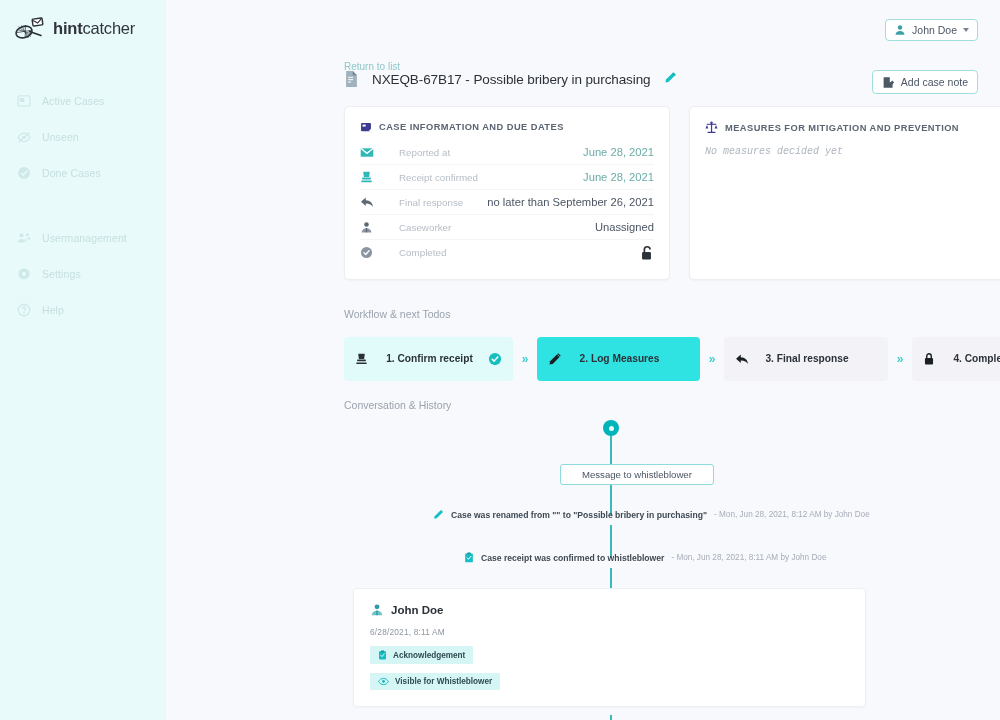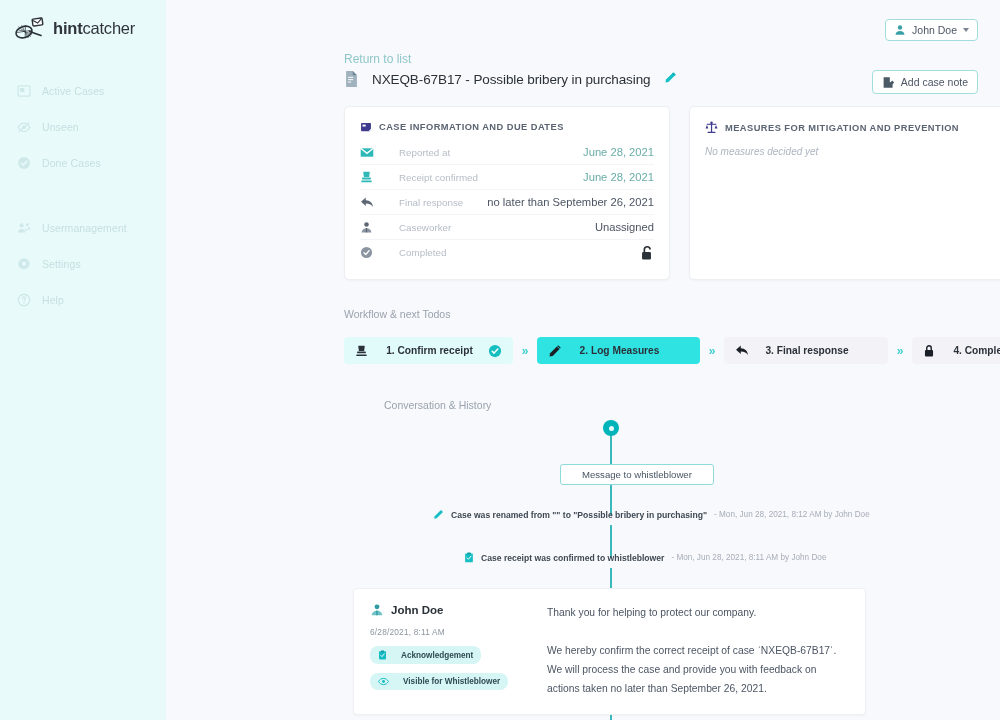--- a/index.html
+++ b/index.html
@@ -16,21 +16,21 @@
     width: 166px; height: 720px; flex: 0 0 166px;
     background: #e8fafa;
   }
   .logo {
     display: flex; align-items: center; gap: 9px;
     padding: 13px 0 0 14px; height: 44px;
   }
   .logo-text { font-size: 16.5px; color: #30353d; letter-spacing: -.2px; }
   .logo-text b { font-weight: 700; }
   .logo-text span { font-weight: 400; }
-  .nav { margin-top: 35px; }
+  .nav { margin-top: 45px; }
   .nav-group { margin-bottom: 0; }
   .nav-item {
     display: flex; align-items: center; gap: 11px;
     padding: 0 0 0 17px; height: 24px; margin-bottom: 12px;
     cursor: pointer;
   }
   .nav-item .ico { width: 14px; height: 14px; display: block; flex: 0 0 14px; }
   .nav-label { font-size: 10.5px; color: #c5dfe0; letter-spacing: .1px; }
   .nav-spacer { height: 29px; }
 
@@ -42,22 +42,22 @@
     position: absolute; right: 22px; top: 19px;
     border: 1px solid #9fdedd; border-radius: 4px; background: #fff;
     height: 22px; display: flex; align-items: center; gap: 6px;
     padding: 0 8px; cursor: pointer;
   }
   .user-chip .name { font-size: 10.5px; color: #4b5563; }
   .caret { width: 0; height: 0; border-left: 3.5px solid transparent;
            border-right: 3.5px solid transparent; border-top: 4.5px solid #7a8591; }
 
   .return-link {
-    position: absolute; left: 178px; top: 52px;
-    font-size: 12px; color: #8fc7c9; cursor: pointer;
+    position: absolute; left: 178px; top: 61px;
+    font-size: 10px; color: #8fc7c9; cursor: pointer;
   }
 
   .case-head {
     position: absolute; left: 178px; top: 70px;
     display: flex; align-items: center; gap: 13px;
   }
   .case-title { font-size: 13.5px; color: #2b3138; letter-spacing: -.1px; }
   .edit-pencil { cursor: pointer; }
 
   .add-note-btn {
@@ -82,48 +82,48 @@
   .kv-row {
     display: flex; align-items: center; height: 25px;
     border-bottom: 1px solid #f2f4f7;
   }
   .kv-row:last-child { border-bottom: none; }
   .kv-ico { width: 15px; flex: 0 0 15px; display: flex; align-items: center; }
   .kv-key { font-size: 9.8px; color: #b6bdc6; margin-left: 24px; }
   .kv-val { margin-left: auto; font-size: 11.2px; color: #4b5563; }
   .kv-val.teal { color: #6aada8; }
   .kv-val.lockcell { display: flex; align-items: center; }
-  .empty-note { font-size: 10px; color: #aeb5bf; font-style: italic; margin-top: 12px; }
+  .empty-note { font-size: 10px; color: #aeb5bf; font-style: italic; margin-top: 12px; font-family: Liberation Mono, monospace; }
 
   
   .section-label {
     position: absolute; left: 178px; font-size: 10.5px; color: #9aa3ae;
   }
   .wf-label { top: 308px; }
   .workflow {
     position: absolute; left: 178px; top: 337px;
     display: flex; align-items: center;
   }
   .wf-step {
-    height: 27px; border-radius: 4px; display: flex; align-items: center;
+    height: 44px; border-radius: 4px; display: flex; align-items: center;
     padding: 0 11px; cursor: pointer; position: relative;
   }
   .wf-step .s-ico { flex: 0 0 16px; display: flex; align-items: center; }
   .wf-step .s-lbl {
     flex: 1; text-align: center; font-size: 10.2px; font-weight: 700;
     color: #2b3138; line-height: 11.5px;
   }
   .wf-step.done { background: #e1fbfa; width: 169px; }
   .wf-step.active { background: #2fe3e3; width: 163px; }
   .wf-step.todo { background: #f3f2f7; width: 164px; }
   .wf-check { flex: 0 0 14px; display: flex; align-items: center; }
   .wf-sep { width: 24px; text-align: center; color: #3ecfcf; font-size: 12px; font-weight: 700; }
 
   
-  .conv-label { top: 399px; margin-left: 40px; }
+  .conv-label { top: 399px; }
   .timeline { position: absolute; left: 178px; top: 420px; width: 806px; }
   .tl-center { position: relative; width: 100%; }
   .tl-line {
     position: absolute; left: 266px; width: 2px; background: #3ab8bb;
   }
   .tl-dot {
     position: absolute; left: 259px; top: 0; width: 16px; height: 16px;
     border-radius: 50%; background: #00b4b9;
     display: flex; align-items: center; justify-content: center;
   }
@@ -145,22 +145,22 @@
     position: absolute; left: 9px; top: 168px; width: 513px;
     background: #fff; border: 1px solid #eef0f4; border-radius: 4px;
     display: flex; padding: 14px 16px 16px 16px;
     box-shadow: 0 1px 2px rgba(20,30,60,.035); z-index: 2;
   }
   .msg-left { width: 172px; flex: 0 0 172px; }
   .msg-author { display: flex; align-items: center; gap: 7px; }
   .msg-author .nm { font-size: 11.5px; font-weight: 700; color: #2b3138; }
   .msg-date { font-size: 8.3px; color: #8d95a0; margin: 10px 0 0 0; letter-spacing: .2px; }
   .badge {
-    display: inline-flex; align-items: center; gap: 14px;
-    background: #d6f6f6; border-radius: 8px; padding: 4px 8px;
+    display: inline-flex; align-items: center; gap: 6px;
+    background: #d6f6f6; border-radius: 1px; padding: 4px 8px;
     margin-top: 9px; font-size: 8.2px; font-weight: 700; color: #2f4a52;
   }
   .badge-wrap { display: flex; flex-direction: column; align-items: flex-start; }
   .msg-body { flex: 1; padding-left: 5px; }
   .msg-body p { font-size: 10.3px; color: #4b5563; line-height: 19px; }
   .msg-body p.gap { margin-top: 19px; }
 </style>
 </head>
 <body>
 
@@ -509,24 +509,19 @@
               </span>
               <span class="badge">
                 <svg width="11" height="9" viewBox="0 0 16 12">
                     <path d="M.8 6c1.9-3 4.1-4.5 7.2-4.5S13.3 3 15.2 6c-1.9 3-4.1 4.5-7.2 4.5S2.7 9 .8 6Z" fill="none" stroke="#17bcc2" stroke-width="1.4"></path>
                     <circle cx="8" cy="6" r="2.1" fill="#17bcc2"></circle>
                   </svg>
                 <span>Visible for Whistleblower</span>
               </span>
             </div>
           </div>
-          <div class="msg-body">
-            <p>Thank you for helping to protect our company.</p>
-            <p class="gap">We hereby confirm the correct receipt of case ˈNXEQB-67B17ˈ.</p>
-            <p>We will process the case and provide you with feedback on actions taken no later than September 26, 2021.</p>
-          </div>
         </article>
 
       </div>
     </div>
 
   </main>
 </div>
 
 </body></html>

